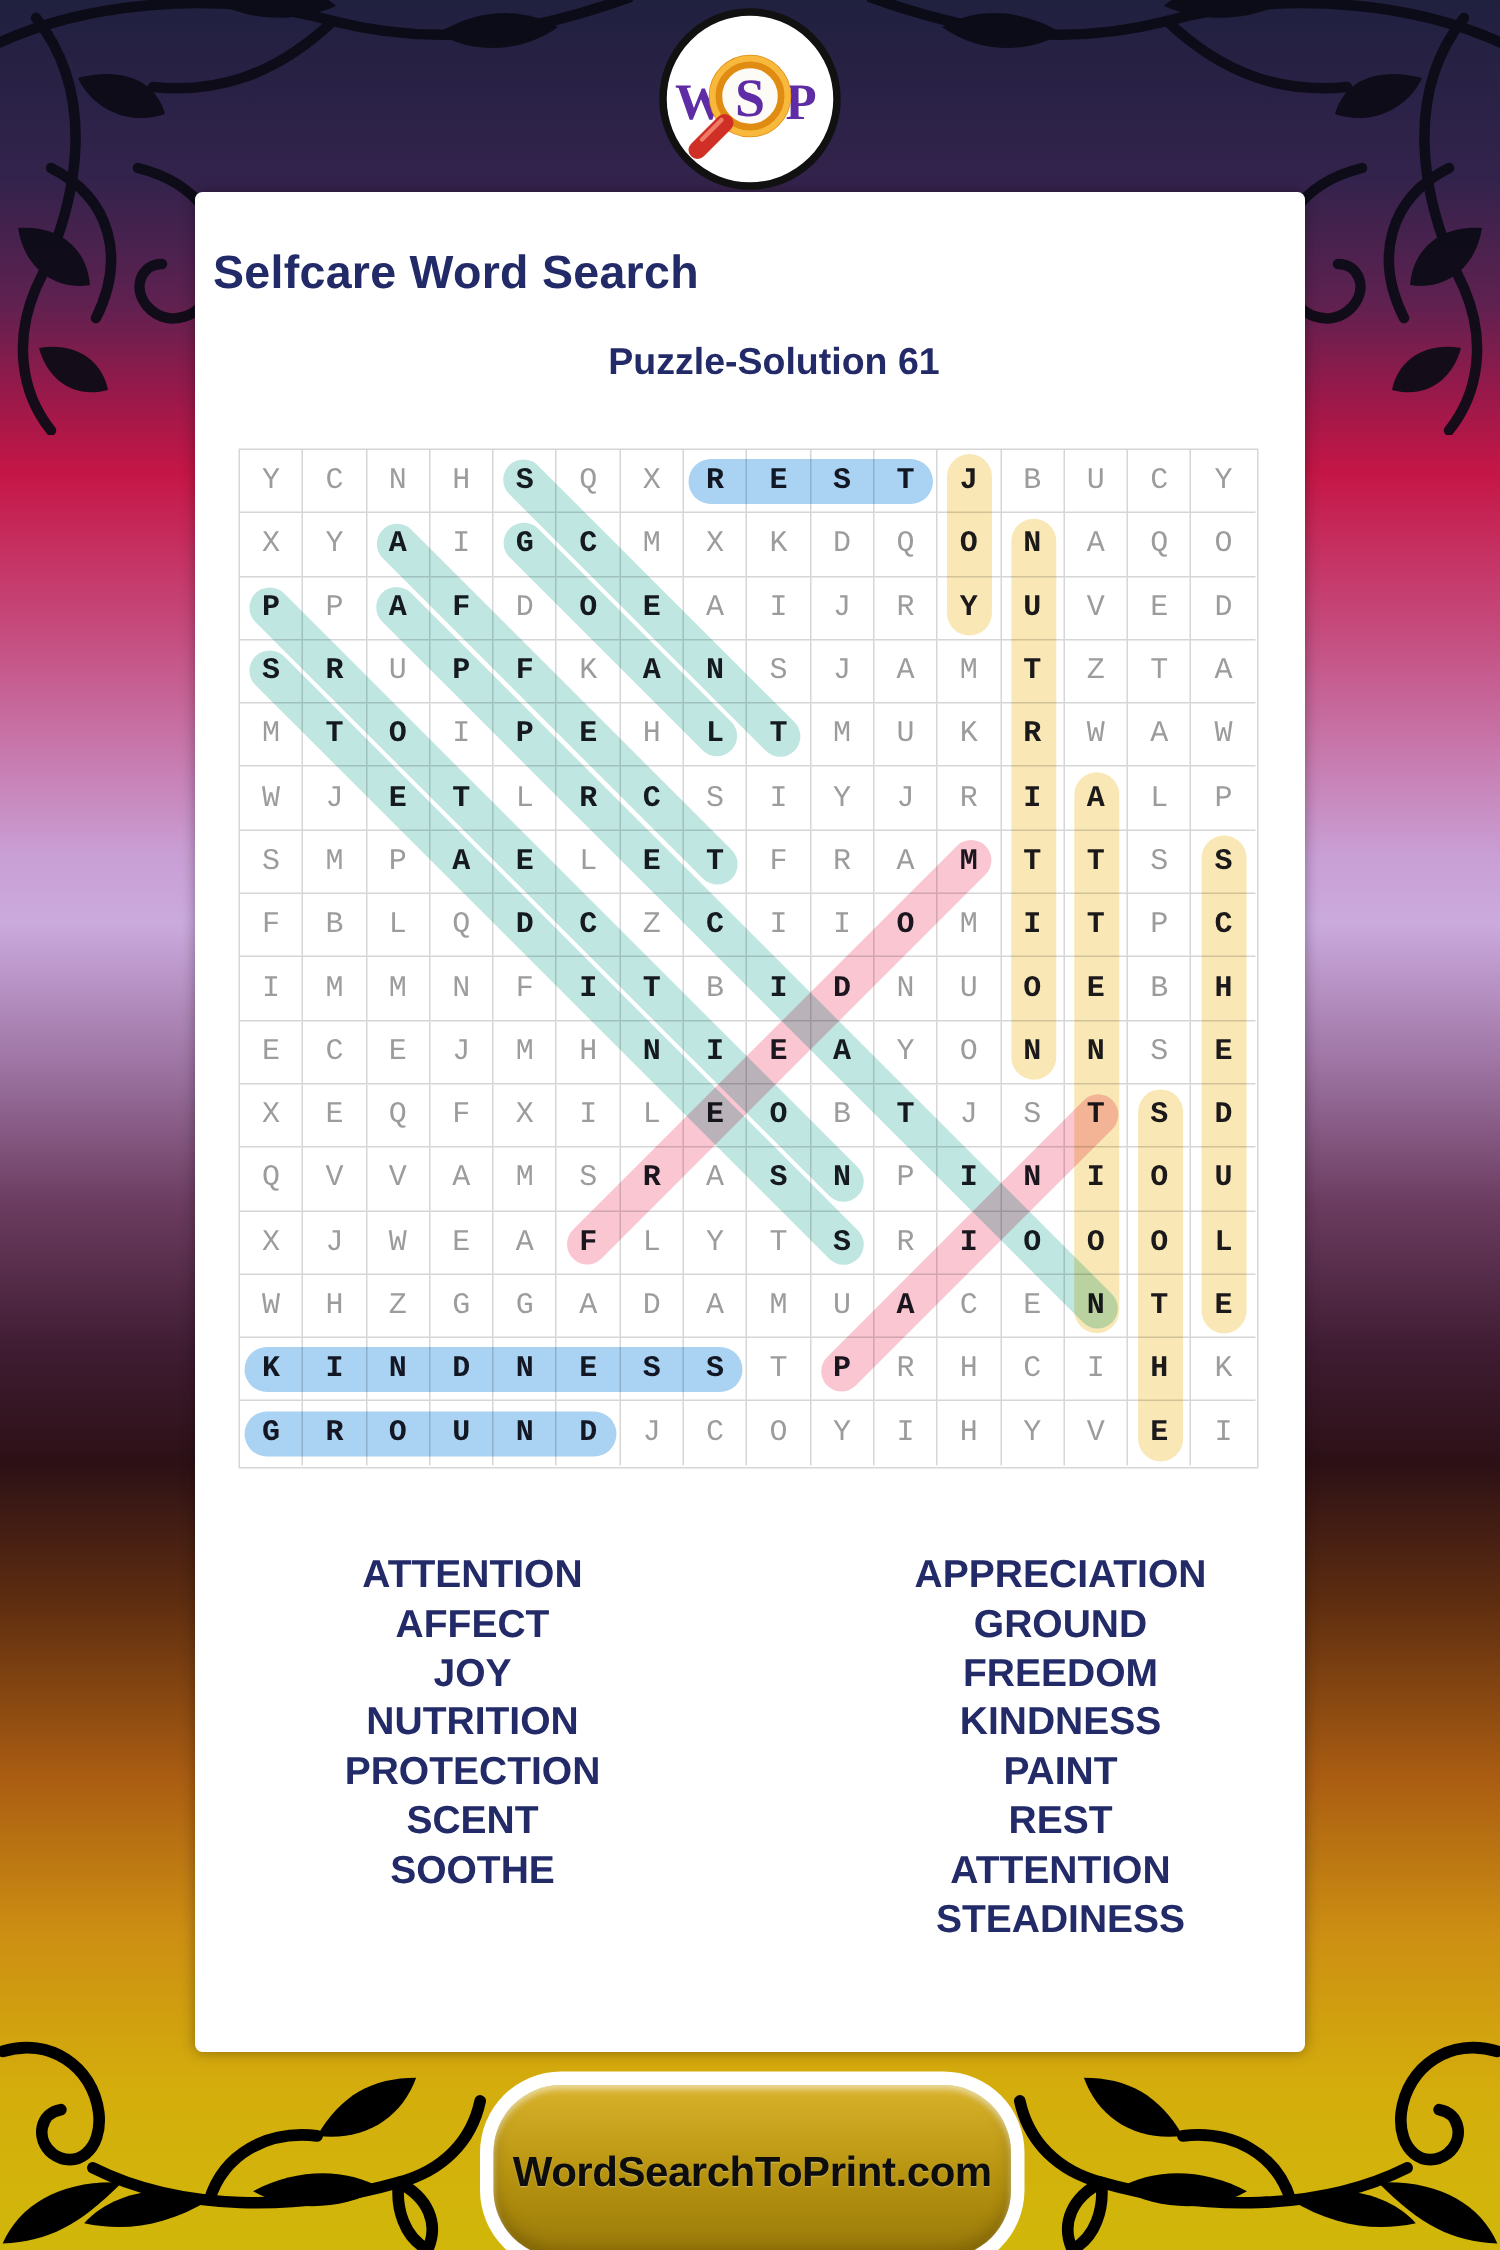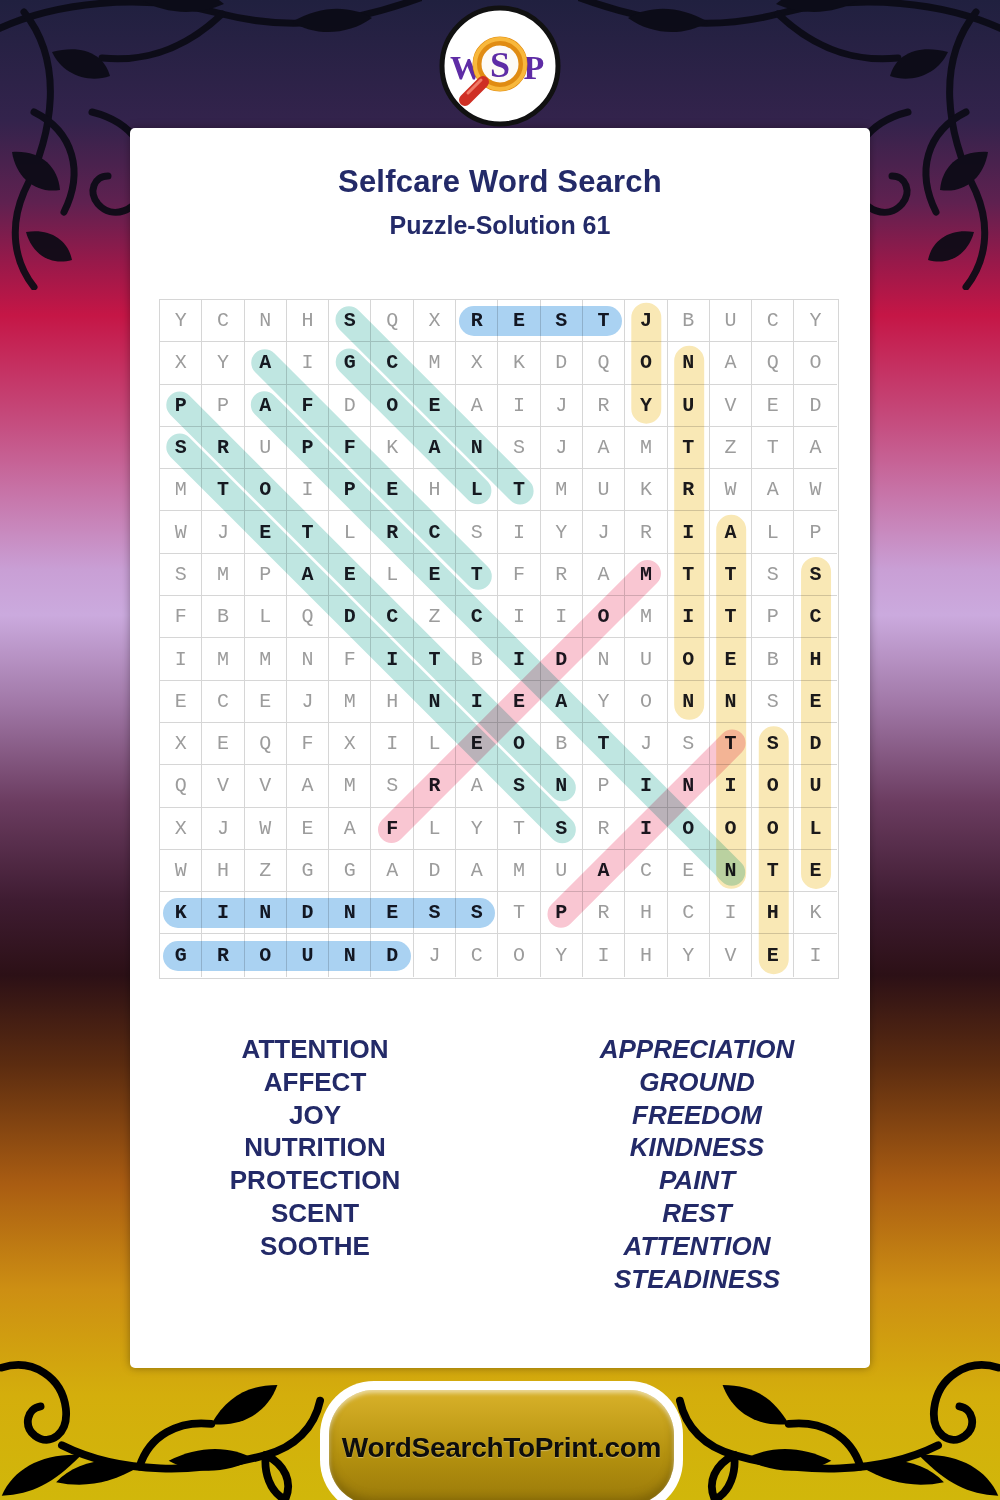--- a/index.html
+++ b/index.html
@@ -16,25 +16,25 @@
   .fl-tl{left:-8px;top:-10px;width:430px;height:300px;opacity:.92;}
   .fl-tr{right:-8px;top:-10px;width:430px;height:300px;transform:scaleX(-1);opacity:.92;}
   .fl-bl{left:-6px;bottom:-6px;width:330px;height:170px;}
   .fl-br{right:-6px;bottom:-6px;width:330px;height:170px;transform:scaleX(-1);}
 
   .card{
     position:absolute;left:130px;top:128px;width:740px;height:1240px;
     background:#fff;border-radius:5px;box-shadow:0 0 9px rgba(0,0,0,.35);
   }
   .title{
-    position:absolute;top:36px;left:0;width:100%;margin:0;text-align:center;
-    font-size:31px;font-weight:bold;color:var(--navy,#232a68);letter-spacing:.2px;
+    position:absolute;top:36px;left:0;width:100%;margin:0;text-align:left;
+    font-size:31px;font-weight:bold;color:var(--navy,#232a68);letter-spacing:.2px;padding-left:12px;
   }
   .subtitle{
-    position:absolute;top:83px;left:0;width:100%;margin:0;text-align:center;
+    position:absolute;top:83px;left:0;width:100%;margin:16px;text-align:center;
     font-size:25px;font-weight:bold;color:var(--navy,#232a68);
   }
   .grid{
     position:absolute;left:29px;top:171px;width:678px;height:678px;
     display:grid;grid-template-columns:repeat(16,42.3px);grid-template-rows:repeat(16,42.3px);
     border:1px solid var(--line,#d6d6d6);
   }
   .cell{
     box-sizing:border-box;border-right:1px solid var(--line,#d6d6d6);border-bottom:1px solid var(--line,#d6d6d6);
     font-family:"Liberation Mono",monospace;font-size:20px;color:var(--gray,#9c9c9c);
@@ -42,21 +42,21 @@
   }
   .cell:nth-child(16n){border-right:none;}
   .cell:nth-child(n+241){border-bottom:none;}
   .cell.hit{font-weight:bold;color:var(--dark,#1b1b24);}
   .cap{position:absolute;border-radius:20px;mix-blend-mode:multiply;}
 
   .words{position:absolute;top:905px;left:0;width:100%;}
   .wcol{position:absolute;top:0;width:370px;margin:0;padding:0;list-style:none;
     text-align:center;font-size:26px;font-weight:bold;color:var(--navy,#232a68);line-height:32.8px;}
   .wcol.left{left:0;}
-  .wcol.right{left:382px;font-style:italic;}
+  .wcol.right{left:392px;}
 
   .logo{position:absolute;left:437px;top:3px;width:126px;height:126px;}
 
   .footer-btn{
     position:absolute;left:320px;top:1381px;width:363px;height:133px;
     background:#fff;border-radius:54px;cursor:pointer;
   }
   .footer-btn .inner{
     position:absolute;left:9px;top:9px;right:9px;bottom:9px;border-radius:45px;
     background:linear-gradient(180deg,#d9b22a 0%,#b5920f 55%,#99790a 100%);

